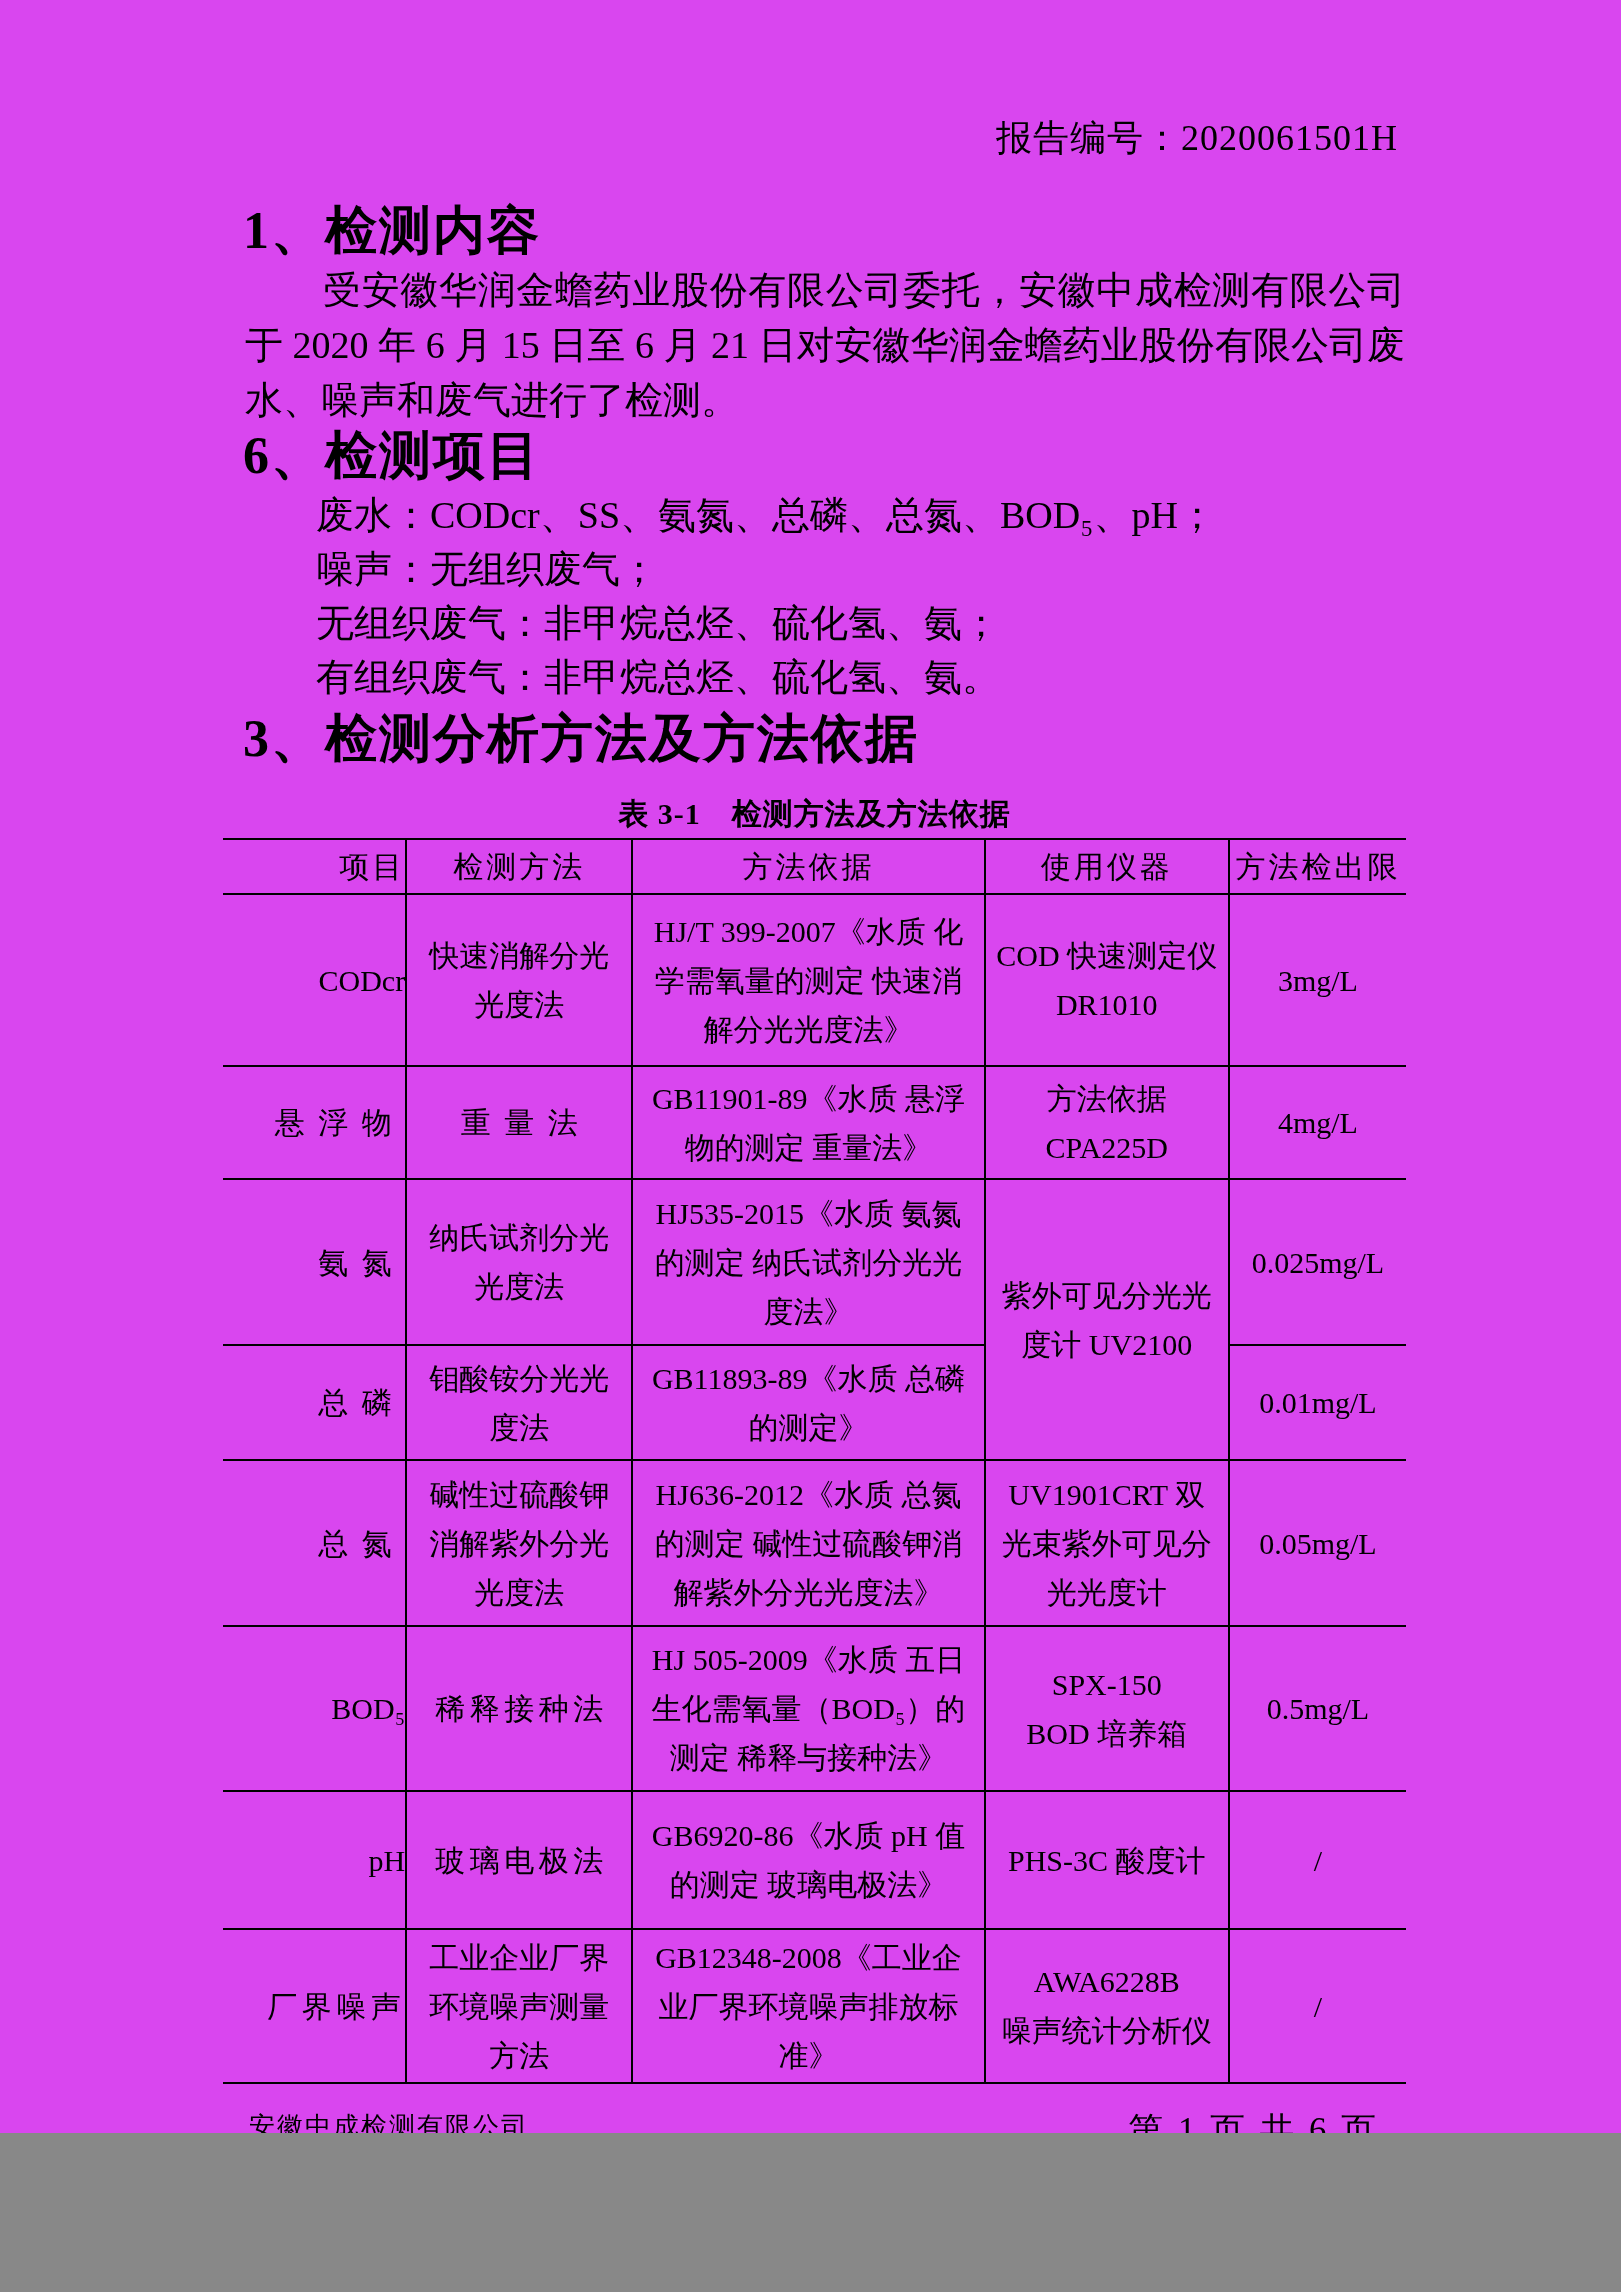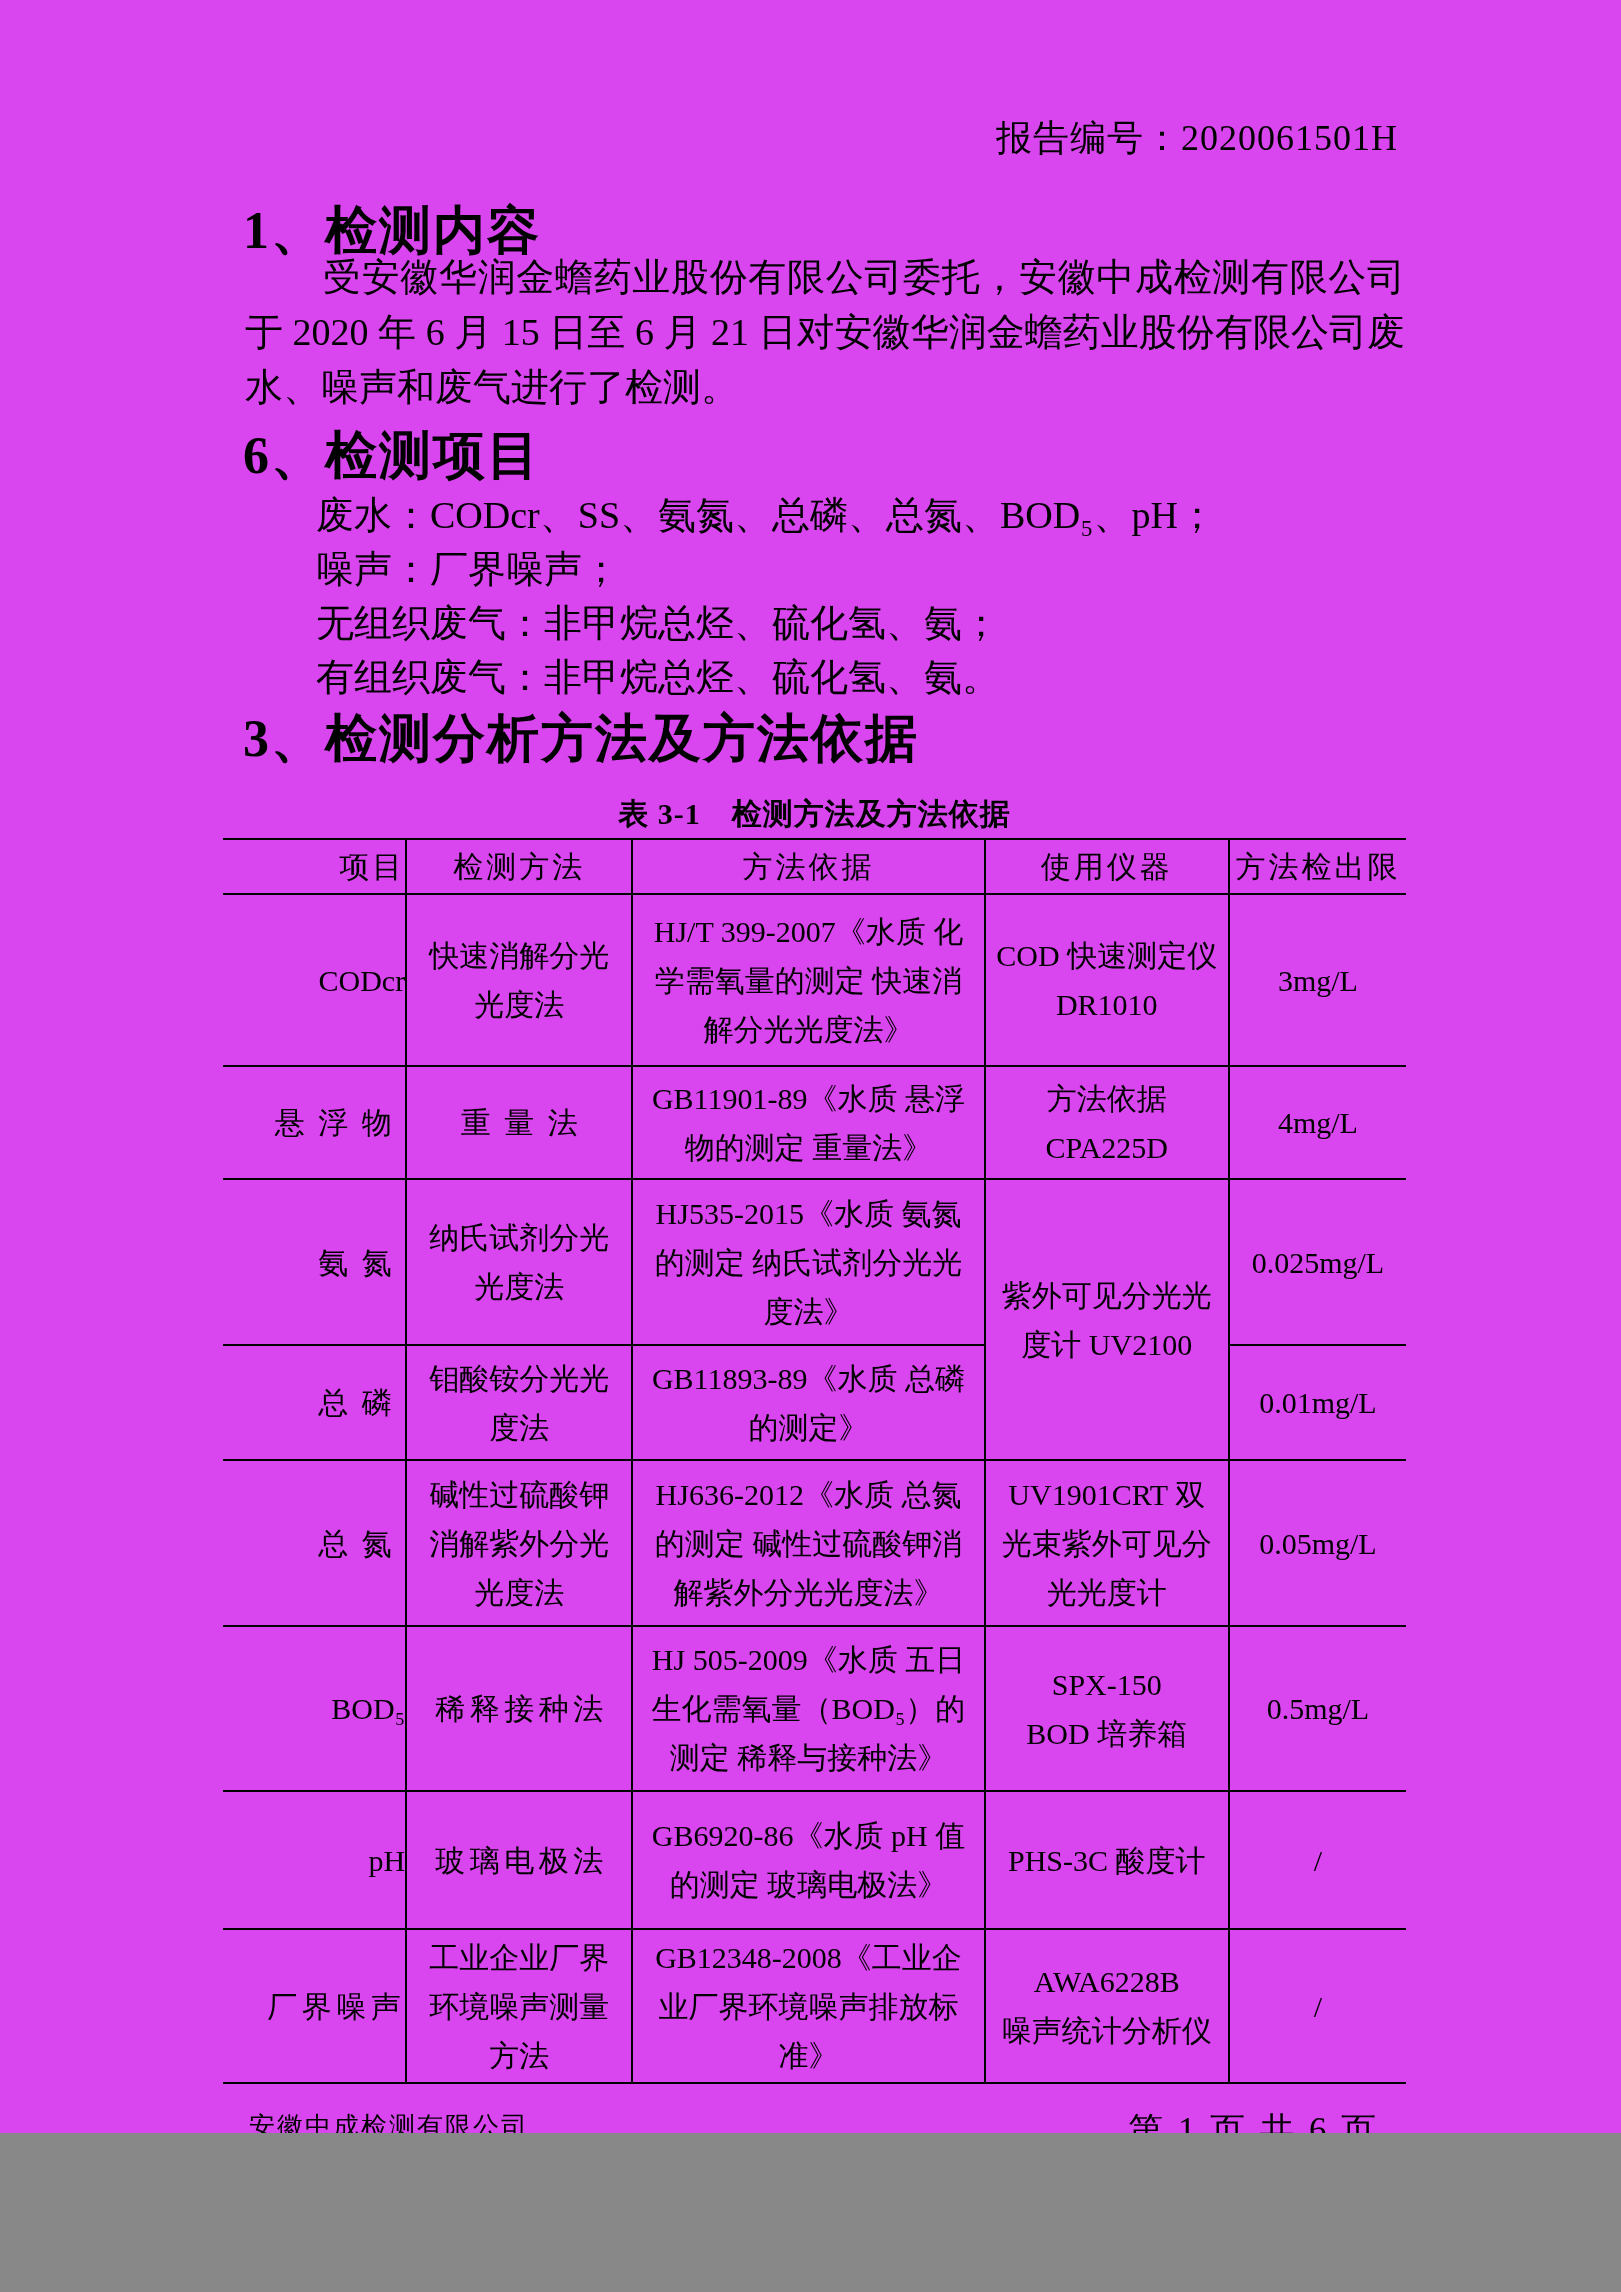--- a/index.html
+++ b/index.html
@@ -18,21 +18,21 @@
     font-size:36px; letter-spacing:1px;
   }
   .sec-title {
     position:absolute; left:243px;
     font-size:52px; font-weight:bold; letter-spacing:2px;
   }
   #sec1-title { top:196px; }
   #sec2-title { top:421px; }
   #sec3-title { top:704px; }
   .para {
-    position:absolute; left:245px; top:250px; width:1160px;
+    position:absolute; left:245px; top:263px; width:1160px;
     font-size:38px; line-height:55px;
     text-indent:78px; text-align:justify;
   }
   .items {
     position:absolute; left:316px; top:488px;
     font-size:38px; line-height:54px;
   }
   .tbl-title {
     position:absolute; left:223px; top:794px; width:1183px;
     text-align:center; font-size:30px; font-weight:bold; letter-spacing:1px;
@@ -84,21 +84,21 @@
   <div class="report-no">报告编号：2020061501H</div>
 
   <div class="sec-title" id="sec1-title">1、检测内容</div>
 
   <div class="para">受安徽华润金蟾药业股份有限公司委托，安徽中成检测有限公司于 2020 年 6 月 15 日至 6 月 21 日对安徽华润金蟾药业股份有限公司废水、噪声和废气进行了检测。</div>
 
   <div class="sec-title" id="sec2-title">6、检测项目</div>
 
   <div class="items">
     <div>废水：CODcr、SS、氨氮、总磷、总氮、BOD₅、pH；</div>
-    <div>噪声：厂界噪声；</div>
+    <div>噪声：无组织废气；</div>
     <div>无组织废气：非甲烷总烃、硫化氢、氨；</div>
     <div>有组织废气：非甲烷总烃、硫化氢、氨。</div>
   </div>
 
   <div class="sec-title" id="sec3-title">3、检测分析方法及方法依据</div>
 
   <div class="tbl-title">表 3-1　检测方法及方法依据</div>
 
   <table class="methods">
     <colgroup>

